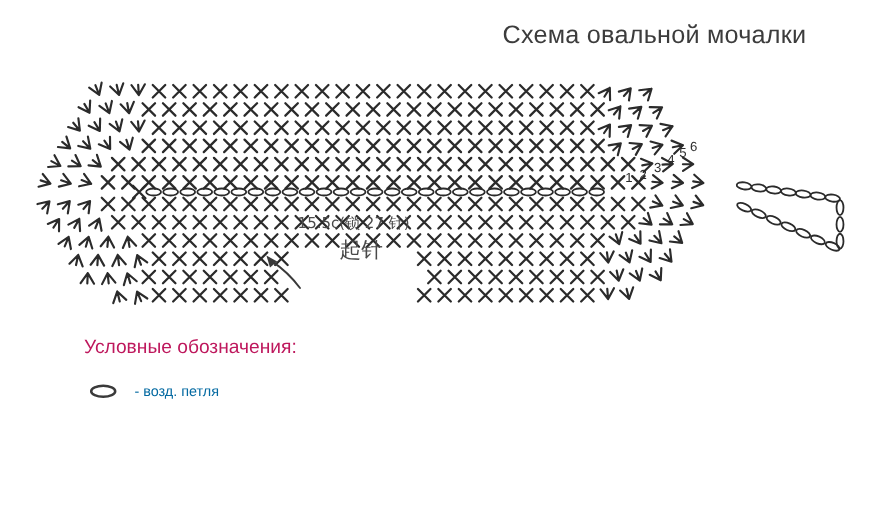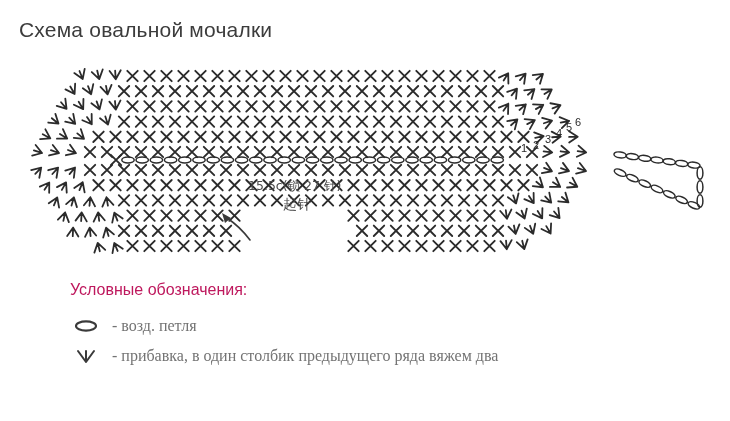--- a/index.html
+++ b/index.html
@@ -6,22 +6,22 @@
   body{
     width:730px;height:421px;
     background:#ffffff;
     font-family:"Liberation Sans", sans-serif;
     color:#3a3a3a;
     overflow:hidden;
     position:relative;
   }
 
   .title{
-    position:absolute;left:0;top:18px;width:640px;
-    text-align:left;
+    position:absolute;left:13px;top:18px;width:640px;
+    text-align:right;
     font-size:21px;
     font-weight:400;
     color:#3c3c3c;
     letter-spacing:.2px;
     padding-left:19px;
   }
 
   .chart-area{
     position:absolute;left:0;top:48px;width:730px;height:225px;
   }
@@ -35,21 +35,21 @@
   }
   .legend-row{
     display:flex;align-items:center;height:26px;margin-bottom:4px;
   }
   .legend-sym{
     width:40px;height:24px;flex:0 0 40px;
     display:flex;align-items:center;justify-content:flex-start;
     padding-left:4px;
   }
   .legend-text{
-    font-size:16px;color:#737373;white-space:nowrap;font-family:Liberation Serif, serif;
+    font-size:12px;color:#0369a1;white-space:nowrap;
   }
   .ann-text{
     position:absolute;
     font-family:"DejaVu Sans", sans-serif;
     color:#4a4a4a;
   }
 </style>
 </head>
 <body>
 
@@ -481,36 +481,28 @@
         <text x="533" y="101" font-size="11" font-family="&quot;Liberation Sans&quot;, sans-serif" fill="#2b2b2b">2</text>
         <text x="545" y="95" font-size="11" font-family="&quot;Liberation Sans&quot;, sans-serif" fill="#2b2b2b">3</text>
         <text x="556" y="89" font-size="11" font-family="&quot;Liberation Sans&quot;, sans-serif" fill="#2b2b2b">4</text>
         <text x="566" y="83" font-size="11" font-family="&quot;Liberation Sans&quot;, sans-serif" fill="#2b2b2b">5</text>
         <text x="575" y="78" font-size="11" font-family="&quot;Liberation Sans&quot;, sans-serif" fill="#2b2b2b">6</text>
       </g>
   </svg>
 </div>
 
 <div class="ann-text" style="left:248px;top:178px;font-size:12.5px;">15.5c(锁 27 针)</div>
-<div class="ann-text" style="left:283px;top:196px;font-size:14px;">起针</div>
+<div class="ann-text" style="left:283px;top:196px;font-size:18px;">起针</div>
 
 <div class="legend">
   <div class="legend-title">Условные обозначения:</div>
 
   <div class="legend-row">
     <span class="legend-sym">
       <svg width="28" height="18" viewBox="0 0 28 18">
         <ellipse cx="14" cy="9" rx="10" ry="4.6" stroke="#3a3a3a" stroke-width="2.1" fill="none"></ellipse>
       </svg>
     </span>
     <span class="legend-text">- возд. петля</span>
   </div>
 
 
-  <div class="legend-row">
-    <span class="legend-sym">
-      <svg width="28" height="20" viewBox="0 0 28 20">
-        <path d="M6,5 L14,16 M22,5 L14,16 M14,5 L14,15.5" stroke="#3a3a3a" stroke-width="2" stroke-linecap="round" fill="none"></path>
-      </svg>
-    </span>
-    <span class="legend-text">- прибавка, в один столбик предыдущего ряда вяжем два</span>
-  </div>
 </div>
 
 </body></html>

